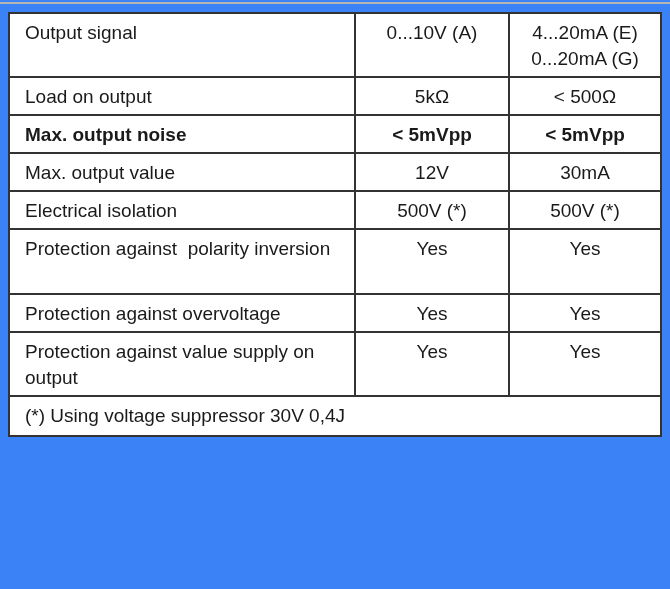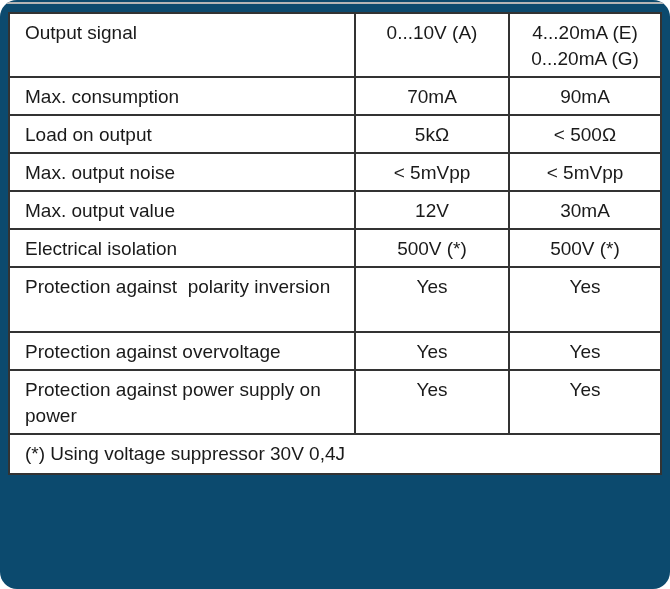--- a/index.html
+++ b/index.html
@@ -1,25 +1,24 @@
 <!DOCTYPE html>
 <html><head>
 <meta charset="utf-8">
 <style>
   * { margin: 0; padding: 0; box-sizing: border-box; }
   html, body { background: #ffffff; }
   .page {
     position: relative;
     width: 670px;
     height: 589px;
-    background: #0c4a6e;
+    background: #3b82f6;
     font-family: "Liberation Sans", "DejaVu Sans", sans-serif;
     color: #1a1a1a;
     overflow: hidden;
-    border-radius: 17px;
   }
   .top-rule {
     position: absolute;
     left: 0; top: 2px;
     width: 670px; height: 2px;
     background: #b5b5b5;
   }
   table.spec {
     position: absolute;
     left: 8px; top: 12px;
@@ -52,21 +51,21 @@
     text-align: left;
     padding-left: 15px;
     white-space: pre-wrap;
   }
   
   tr.r0  td { height: 62px; }
   tr.r1  td { height: 37px; }
   tr.r2  td { height: 37px; }
   tr.r3  td { height: 38px; }
   tr.r4  td { height: 32px; }
-  tr.r5  td { height: 37px; }
+  tr.r5  td { height: 37px; font-weight: bold; }
   tr.r6  td { height: 37px; }
   tr.r7  td { height: 36px; }
   tr.r8  td { height: 37px; }
   tr.r9  td { height: 65px; }
   tr.r10 td { height: 37px; }
   tr.r11 td { height: 61px; }
   tr.rf  td { height: 40px; }
 </style>
 </head>
 <body>
@@ -79,25 +78,20 @@
       <col style="width:346px">
       <col style="width:154px">
       <col style="width:152px">
     </colgroup>
     <tbody>
       <tr class="r0">
         <td class="lbl">Output signal</td>
         <td class="val">0...10V (A)</td>
         <td class="val">4...20mA (E)
 0...20mA (G)</td>
-      </tr>
-      <tr class="r3">
-        <td class="lbl">Max. consumption</td>
-        <td class="val">70mA</td>
-        <td class="val">90mA</td>
       </tr>
       <tr class="r4">
         <td class="lbl">Load on output</td>
         <td class="val">5kΩ</td>
         <td class="val">&lt; 500Ω</td>
       </tr>
       <tr class="r5">
         <td class="lbl">Max. output noise</td>
         <td class="val">&lt; 5mVpp</td>
         <td class="val">&lt; 5mVpp</td>
@@ -116,21 +110,21 @@
         <td class="lbl">Protection against  polarity inversion</td>
         <td class="val">Yes</td>
         <td class="val">Yes</td>
       </tr>
       <tr class="r10">
         <td class="lbl">Protection against overvoltage</td>
         <td class="val">Yes</td>
         <td class="val">Yes</td>
       </tr>
       <tr class="r11">
-        <td class="lbl">Protection against power supply on power</td>
+        <td class="lbl">Protection against value supply on output</td>
         <td class="val">Yes</td>
         <td class="val">Yes</td>
       </tr>
       <tr class="rf">
         <td class="foot" colspan="3">(*) Using voltage suppressor 30V 0,4J</td>
       </tr>
     </tbody>
   </table>
 </div>
 

